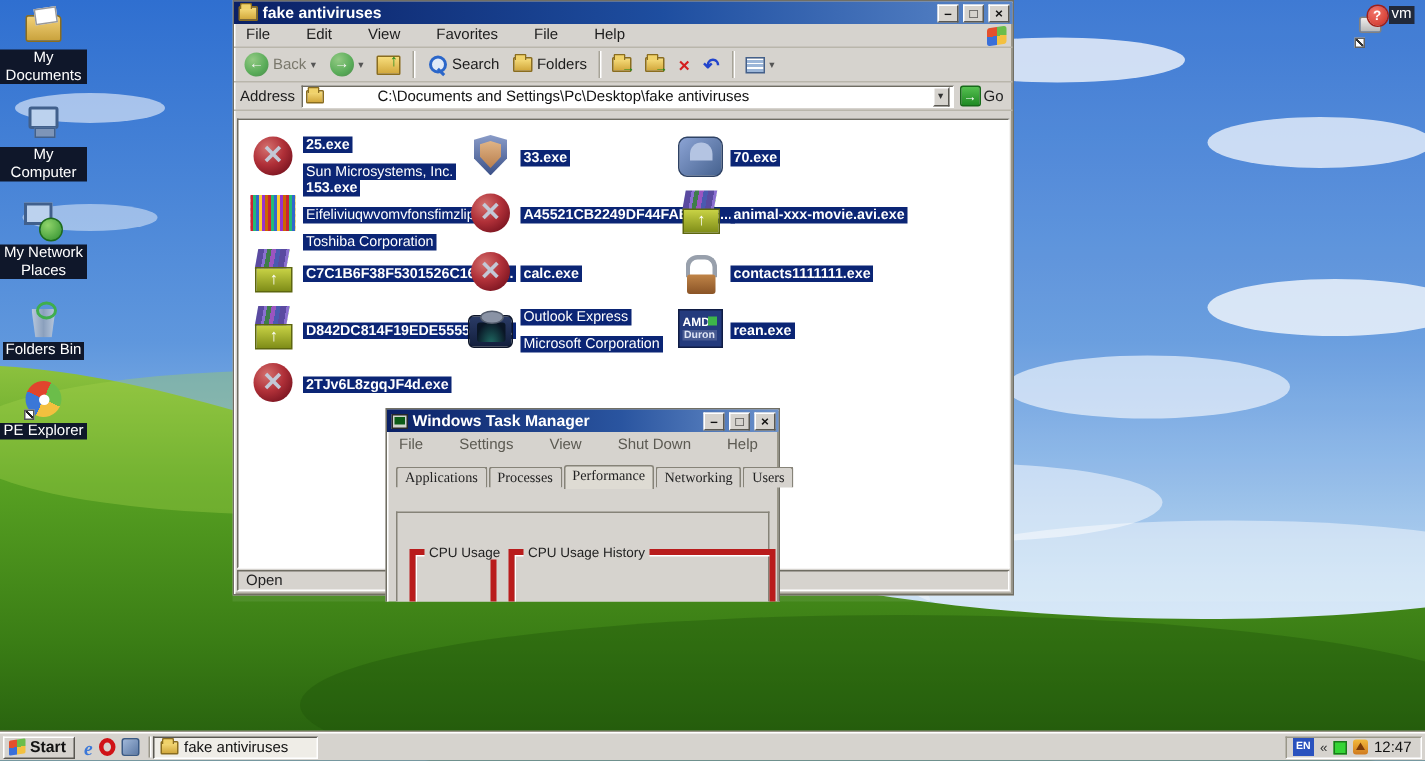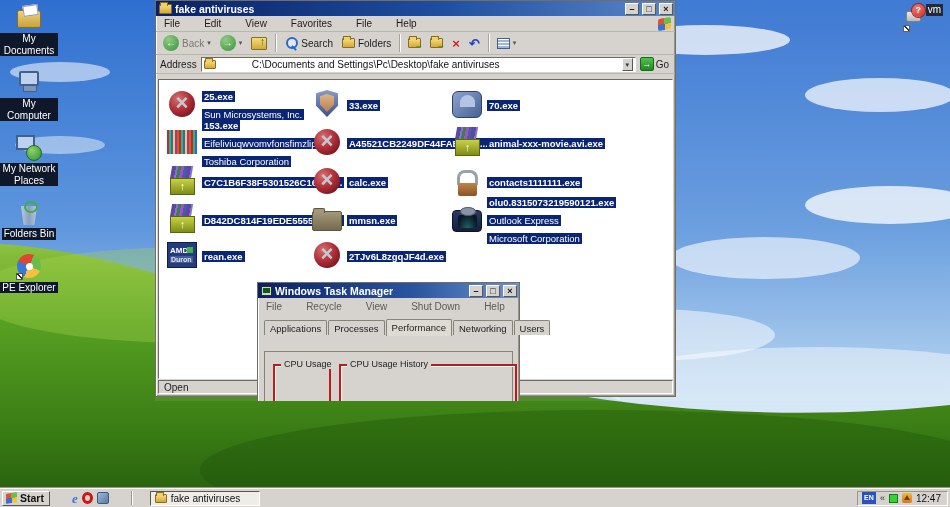--- a/index.html
+++ b/index.html
@@ -107,30 +107,30 @@
   .f-monitor::after { content:""; position:absolute; top:-4px; left:7px; width:14px; height:7px; border-radius:50%; background:#8a93a5; border:1px solid #555e6e; }
   .f-amd { width:29px; height:26px; background:#243b7d; border:1px solid #101d45; flex-direction:column; align-items:flex-start; justify-content:center; padding:2px 0 2px 2px; }
   .f-amd::after { content:""; position:absolute; top:4px; right:3px; width:6px; height:6px; background:#3db54a; }
   .f-amd i { display:block; font-style:normal; color:#fff; font-weight:bold; font-size:8px; line-height:1.1; }
   .f-amd i + i { font-size:7px; color:#dfe5f5; background:rgba(255,255,255,.16); padding:0 1px; }
 
   .statusbar { position:absolute; left:2px; right:2px; bottom:2px; height:14px; border:1px solid; border-color:#6f6d63 #fff #fff #6f6d63; background:#d6d3ce; font-size:10px; color:#222; padding:0 5px; line-height:13px; }
 
   
   .tab-strip { display:flex; align-items:flex-end; padding:4px 6px 0 6px; height:21px; }
-  .tab { font-size:9.5px; color:#222; background:#d6d3ce; border:1px solid #868378; border-bottom:none; border-radius:2px 2px 0 0; padding:2px 5px 1px 5px; margin-right:1px; }
+  .tab { font-size:9.5px; color:#222; background:#d6d3ce; border:1px solid #868378; border-bottom:none; border-radius:2px 2px 0 0; padding:2px 5px 1px 5px; margin-right:1px;font-family:Liberation Serif, serif; }
   .tab.active { background:#dedbd3; padding-bottom:3px; position:relative; top:1px; font-weight:normal; }
   .tm-panel { position:absolute; left:6px; right:6px; top:68px; bottom:0; border:1px solid #868378; border-bottom:none; background:#d6d3ce; }
-  .group { position:absolute; border:2px solid #b91c1c; box-shadow:inset 1px 1px 0 #fff; }
+  .group { position:absolute; border:4px solid #b91c1c; box-shadow:inset 1px 1px 0 #fff;margin-top:12px; }
   .glabel { position:absolute; top:-7px; left:6px; background:#d6d3ce; font-size:9px; color:#222; padding:0 3px; white-space:nowrap; }
   .tm-ico { width:11px; height:10px; background:#cfd4cd; border:1px solid #2a2a2a; flex:0 0 11px; position:relative; }
   .tm-ico::before { content:""; position:absolute; inset:1px 1px 2px 1px; background:#0c5c18; }
 
   
-  .taskbar { position:absolute; left:0; bottom:0; width:950px; height:19px; background:#d6d3ce; border-top:1px solid #fff; box-shadow:0 -1px 0 #9a9789; display:flex; align-items:center; padding:1px 2px; gap:18px; }
+  .taskbar { position:absolute; left:0; bottom:0; width:950px; height:19px; background:#d6d3ce; border-top:1px solid #fff; box-shadow:0 -1px 0 #9a9789; display:flex; align-items:center; padding:1px 2px; gap:2px; }
   .start-btn { display:flex; align-items:center; gap:3px; height:15px; padding:0 5px 0 3px; background:#d6d3ce; border:1px solid; border-color:#fff #5a5852 #5a5852 #fff; font-weight:bold; font-size:10.5px; color:#111; }
   .flag-sm { width:11px; height:10px; background:conic-gradient(#6bbd4a 0 25%,#f3c03f 25% 50%,#3a6fd8 50% 75%,#e3502d 75% 100%); transform:skewY(-8deg); border-radius:1px; }
   .ql { display:flex; align-items:center; gap:4px; padding:0 4px; }
   .ql-ie { font:italic bold 13px "Liberation Serif",serif; color:#3c78d8; line-height:13px; }
   .ql-opera { width:11px; height:12px; border:3px solid #d01317; border-radius:50%; }
   .ql-app { width:12px; height:12px; border-radius:2px; background:linear-gradient(135deg,#9fb7d8,#5d7aa5); border:1px solid #3a5a85; }
   .tb-vsep { width:1px; height:14px; background:#9a9789; box-shadow:1px 0 0 #fff; }
   .task-btn { display:flex; align-items:center; gap:4px; width:110px; height:15px; padding:0 4px; background:#efede7; border:1px solid; border-color:#5a5852 #fff #fff #5a5852; font-size:10px; color:#111; }
   .tray { margin-left:auto; display:flex; align-items:center; gap:4px; height:15px; border:1px solid; border-color:#9a9789 #fff #fff #9a9789; padding:0 6px 0 4px; }
   .lang-box { width:14px; height:12px; background:#2a52be; color:#fff; font:bold 7px/12px "Liberation Sans",sans-serif; text-align:center; }
@@ -341,29 +341,22 @@
               <div><span class="chip fname">contacts1111111.exe</span></div>
             </div>
           </div>
           <div class="tile">
             <span class="ficon f-winrar"></span>
             <div class="tlabels">
               <div><span class="chip fname">D842DC814F19EDE55558667...</span></div>
             </div>
           </div>
           <div class="tile">
-            <span class="ficon f-folder"></span>
-            <div class="tlabels">
-              <div><span class="chip fname">mmsn.exe</span></div>
-            </div>
-          </div>
-          <div class="tile">
             <span class="ficon f-monitor"></span>
             <div class="tlabels">
-              <div><span class="chip fname">olu0.8315073219590121.exe</span></div>
               <div><span class="chip">Outlook Express</span></div>
               <div><span class="chip">Microsoft Corporation</span></div>
             </div>
           </div>
           <div class="tile">
             <span class="ficon f-amd">
               <i>AMD</i>
               <i>Duron</i>
             </span>
             <div class="tlabels">
@@ -374,31 +367,31 @@
             <span class="ficon f-red-x"></span>
             <div class="tlabels">
               <div><span class="chip fname">2TJv6L8zgqJF4d.exe</span></div>
             </div>
           </div>
         </div>
     </div>
     <div class="statusbar">Open</div>
   </div>
 
-  <div class="win tm" style="left:102px; top:282px; width:263px; height:140px;">
+  <div class="win tm" style="left:102px; top:272px; width:263px; height:140px;">
     <div class="titlebar" style="background:linear-gradient(90deg,#0a2065,#2a55a0 60%,#6d93cc);">
       <span class="tm-ico"></span>
       <span class="title-text">Windows Task Manager</span>
       <span class="tbtn">–</span>
       <span class="tbtn">□</span>
       <span class="tbtn">×</span>
     </div>
     <div class="menubar" style="border-bottom:none">
         <span class="menu-item">File</span>
-        <span class="menu-item">Recycle</span>
+        <span class="menu-item">Settings</span>
         <span class="menu-item">View</span>
         <span class="menu-item">Shut Down</span>
         <span class="menu-item">Help</span>
       </div>
     <div class="tab-strip">
         <span class="tab">Applications</span>
         <span class="tab">Processes</span>
         <span class="tab active">Performance</span>
         <span class="tab">Networking</span>
         <span class="tab">Users</span>

